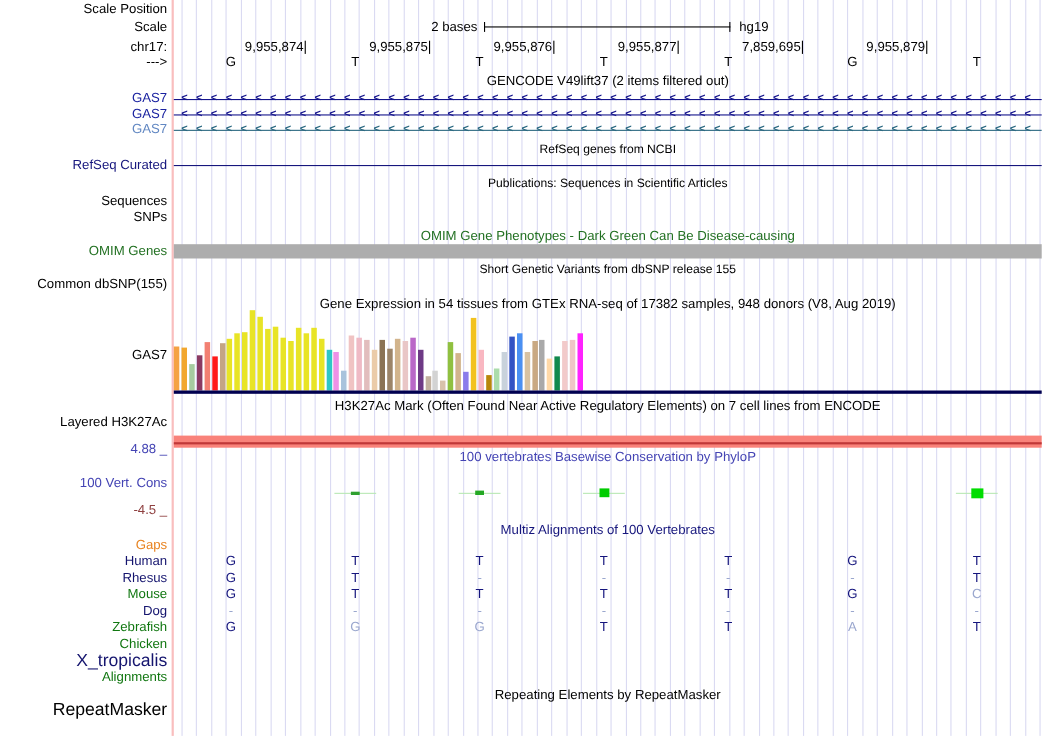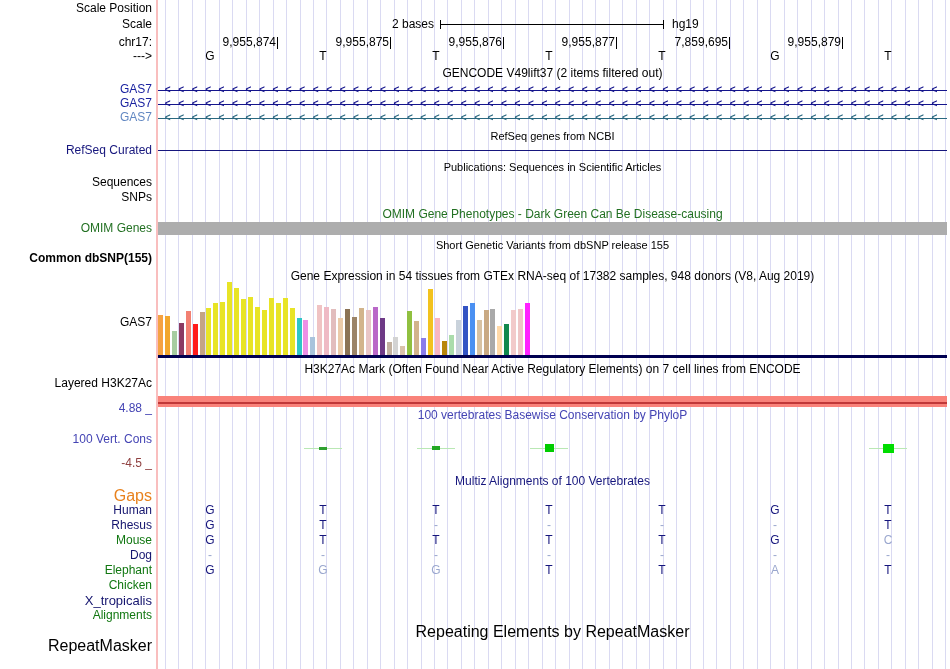--- a/index.html
+++ b/index.html
@@ -97,46 +97,46 @@
       <div style="position: absolute; white-space: nowrap; right: 798px; top: 18px; font-size: 12px; line-height: 13px; color: rgb(0, 0, 0); text-align: right;">Scale</div>
       <div style="position: absolute; white-space: nowrap; right: 798px; top: 36px; font-size: 12px; line-height: 13px; color: rgb(0, 0, 0); text-align: right;">chr17:</div>
       <div style="position: absolute; white-space: nowrap; right: 798px; top: 50px; font-size: 12px; line-height: 13px; color: rgb(0, 0, 0); text-align: right;">---&gt;</div>
       <div style="position: absolute; white-space: nowrap; right: 798px; top: 83px; font-size: 12px; line-height: 13px; color: rgb(26, 34, 160); text-align: right;">GAS7</div>
       <div style="position: absolute; white-space: nowrap; right: 798px; top: 97px; font-size: 12px; line-height: 13px; color: rgb(26, 34, 160); text-align: right;">GAS7</div>
       <div style="position: absolute; white-space: nowrap; right: 798px; top: 111px; font-size: 12px; line-height: 13px; color: rgb(97, 135, 194); text-align: right;">GAS7</div>
       <div style="position: absolute; white-space: nowrap; right: 798px; top: 144px; font-size: 12px; line-height: 13px; color: rgb(22, 22, 125); text-align: right;">RefSeq Curated</div>
       <div style="position: absolute; white-space: nowrap; right: 798px; top: 176px; font-size: 12px; line-height: 13px; color: rgb(0, 0, 0); text-align: right;">Sequences</div>
       <div style="position: absolute; white-space: nowrap; right: 798px; top: 191px; font-size: 12px; line-height: 13px; color: rgb(0, 0, 0); text-align: right;">SNPs</div>
       <div style="position: absolute; white-space: nowrap; right: 798px; top: 222px; font-size: 12px; line-height: 13px; color: rgb(34, 112, 34); text-align: right;">OMIM Genes</div>
-      <div style="position: absolute; white-space: nowrap; right: 798px; top: 252px; font-size: 12px; line-height: 13px; color: rgb(0, 0, 0); text-align: right; font-weight: bold;">Common dbSNP(155)</div>
+      <div style="position: absolute; white-space: nowrap; right: 798px; top: 252px; font-size: 12px; line-height: 13px; color: rgb(0, 0, 0); text-align: right;">Common dbSNP(155)</div>
       <div style="position: absolute; white-space: nowrap; right: 798px; top: 316px; font-size: 12px; line-height: 13px; color: rgb(0, 0, 0); text-align: right;">GAS7</div>
       <div style="position: absolute; white-space: nowrap; right: 798px; top: 377px; font-size: 12px; line-height: 13px; color: rgb(0, 0, 0); text-align: right;">Layered H3K27Ac</div>
       <div style="position: absolute; white-space: nowrap; right: 798px; top: 402px; font-size: 12px; line-height: 13px; color: rgb(68, 68, 180); text-align: left;">4.88 _</div>
       <div style="position: absolute; white-space: nowrap; right: 798px; top: 433px; font-size: 12px; line-height: 13px; color: rgb(68, 68, 180); text-align: right;">100 Vert. Cons</div>
       <div style="position: absolute; white-space: nowrap; right: 798px; top: 457px; font-size: 12px; line-height: 13px; color: rgb(143, 64, 64); text-align: right;">-4.5 _</div>
-      <div style="position: absolute; white-space: nowrap; right: 798px; top: 489px; font-size: 16px; line-height: 13px; color: rgb(232, 130, 30); text-align: left;">Gaps</div>
+      <div style="position: absolute; white-space: nowrap; right: 798px; top: 489px; font-size: 12px; line-height: 13px; color: rgb(232, 130, 30); text-align: left;">Gaps</div>
       <div style="position: absolute; white-space: nowrap; right: 798px; top: 504px; font-size: 12px; line-height: 13px; color: rgb(20, 20, 110); text-align: right;">Human</div>
       <div style="position: absolute; white-space: nowrap; right: 798px; top: 519px; font-size: 12px; line-height: 13px; color: rgb(20, 20, 110); text-align: right;">Rhesus</div>
       <div style="position: absolute; white-space: nowrap; right: 798px; top: 534px; font-size: 12px; line-height: 13px; color: rgb(17, 119, 17); text-align: right;">Mouse</div>
       <div style="position: absolute; white-space: nowrap; right: 798px; top: 549px; font-size: 12px; line-height: 13px; color: rgb(20, 20, 110); text-align: right;">Dog</div>
-      <div style="position: absolute; white-space: nowrap; right: 798px; top: 564px; font-size: 12px; line-height: 13px; color: rgb(17, 119, 17); text-align: right;">Elephant</div>
+      <div style="position: absolute; white-space: nowrap; right: 798px; top: 564px; font-size: 12px; line-height: 13px; color: rgb(17, 119, 17); text-align: right;">Zebrafish</div>
       <div style="position: absolute; white-space: nowrap; right: 798px; top: 579px; font-size: 12px; line-height: 13px; color: rgb(17, 119, 17); text-align: right;">Chicken</div>
-      <div style="position: absolute; white-space: nowrap; right: 798px; top: 594px; font-size: 13px; line-height: 13px; color: rgb(20, 20, 110); text-align: right;">X_tropicalis</div>
+      <div style="position: absolute; white-space: nowrap; right: 798px; top: 594px; font-size: 16px; line-height: 13px; color: rgb(20, 20, 110); text-align: right;">X_tropicalis</div>
       <div style="position: absolute; white-space: nowrap; right: 798px; top: 609px; font-size: 12px; line-height: 13px; color: rgb(17, 119, 17); text-align: right;">Alignments</div>
       <div style="position: absolute; white-space: nowrap; right: 798px; top: 639px; font-size: 16px; line-height: 13px; color: rgb(0, 0, 0); text-align: right;">RepeatMasker</div>
       <div style="position: absolute; white-space: nowrap; left: 158px; width: 789px; top: 67px; text-align: center; font-size: 12px; line-height: 13px; color: rgb(0, 0, 0);">GENCODE V49lift37 (2 items filtered out)</div>
       <div style="position: absolute; white-space: nowrap; left: 158px; width: 789px; top: 130px; text-align: center; font-size: 11px; line-height: 13px; color: rgb(0, 0, 0);">RefSeq genes from NCBI</div>
       <div style="position: absolute; white-space: nowrap; left: 158px; width: 789px; top: 161px; text-align: center; font-size: 11px; line-height: 13px; color: rgb(0, 0, 0);">Publications: Sequences in Scientific Articles</div>
       <div style="position: absolute; white-space: nowrap; left: 158px; width: 789px; top: 208px; text-align: center; font-size: 12px; line-height: 13px; color: rgb(34, 112, 34);">OMIM Gene Phenotypes - Dark Green Can Be Disease-causing</div>
       <div style="position: absolute; white-space: nowrap; left: 158px; width: 789px; top: 239px; text-align: center; font-size: 11px; line-height: 13px; color: rgb(0, 0, 0);">Short Genetic Variants from dbSNP release 155</div>
       <div style="position: absolute; white-space: nowrap; left: 158px; width: 789px; top: 270px; text-align: center; font-size: 12px; line-height: 13px; color: rgb(0, 0, 0);">Gene Expression in 54 tissues from GTEx RNA-seq of 17382 samples, 948 donors (V8, Aug 2019)</div>
       <div style="position: absolute; white-space: nowrap; left: 158px; width: 789px; top: 363px; text-align: center; font-size: 12px; line-height: 13px; color: rgb(0, 0, 0);">H3K27Ac Mark (Often Found Near Active Regulatory Elements) on 7 cell lines from ENCODE</div>
       <div style="position: absolute; white-space: nowrap; left: 158px; width: 789px; top: 409px; text-align: center; font-size: 12px; line-height: 13px; color: rgb(68, 68, 180);">100 vertebrates Basewise Conservation by PhyloP</div>
       <div style="position: absolute; white-space: nowrap; left: 158px; width: 789px; top: 475px; text-align: center; font-size: 12px; line-height: 13px; color: rgb(22, 22, 125);">Multiz Alignments of 100 Vertebrates</div>
-      <div style="position: absolute; white-space: nowrap; left: 158px; width: 789px; top: 625px; text-align: center; font-size: 16px; line-height: 13px; color: rgb(0, 0, 0);">Repeating Elements by RepeatMasker</div>
+      <div style="position: absolute; white-space: nowrap; left: 158px; width: 789px; top: 625px; text-align: center; font-size: 12px; line-height: 13px; color: rgb(0, 0, 0);">Repeating Elements by RepeatMasker</div>
       <div style="position: absolute; white-space: nowrap; right: 674px; top: 36px; font-size: 12px; line-height: 13px; color: rgb(0, 0, 0); text-align: right;">9,955,874</div>
       <div style="position: absolute; white-space: nowrap; left: 277px; top: 37px; width: 1px; height: 12px; background: rgb(0, 0, 0);"></div>
       <div style="position: absolute; white-space: nowrap; right: 561px; top: 36px; font-size: 12px; line-height: 13px; color: rgb(0, 0, 0); text-align: right;">9,955,875</div>
       <div style="position: absolute; white-space: nowrap; left: 390px; top: 37px; width: 1px; height: 12px; background: rgb(0, 0, 0);"></div>
       <div style="position: absolute; white-space: nowrap; right: 448px; top: 36px; font-size: 12px; line-height: 13px; color: rgb(0, 0, 0); text-align: right;">9,955,876</div>
       <div style="position: absolute; white-space: nowrap; left: 503px; top: 37px; width: 1px; height: 12px; background: rgb(0, 0, 0);"></div>
       <div style="position: absolute; white-space: nowrap; right: 335px; top: 36px; font-size: 12px; line-height: 13px; color: rgb(0, 0, 0); text-align: right;">9,955,877</div>
       <div style="position: absolute; white-space: nowrap; left: 616px; top: 37px; width: 1px; height: 12px; background: rgb(0, 0, 0);"></div>
       <div style="position: absolute; white-space: nowrap; right: 222px; top: 36px; font-size: 12px; line-height: 13px; color: rgb(0, 0, 0); text-align: right;">7,859,695</div>
       <div style="position: absolute; white-space: nowrap; left: 729px; top: 37px; width: 1px; height: 12px; background: rgb(0, 0, 0);"></div>

